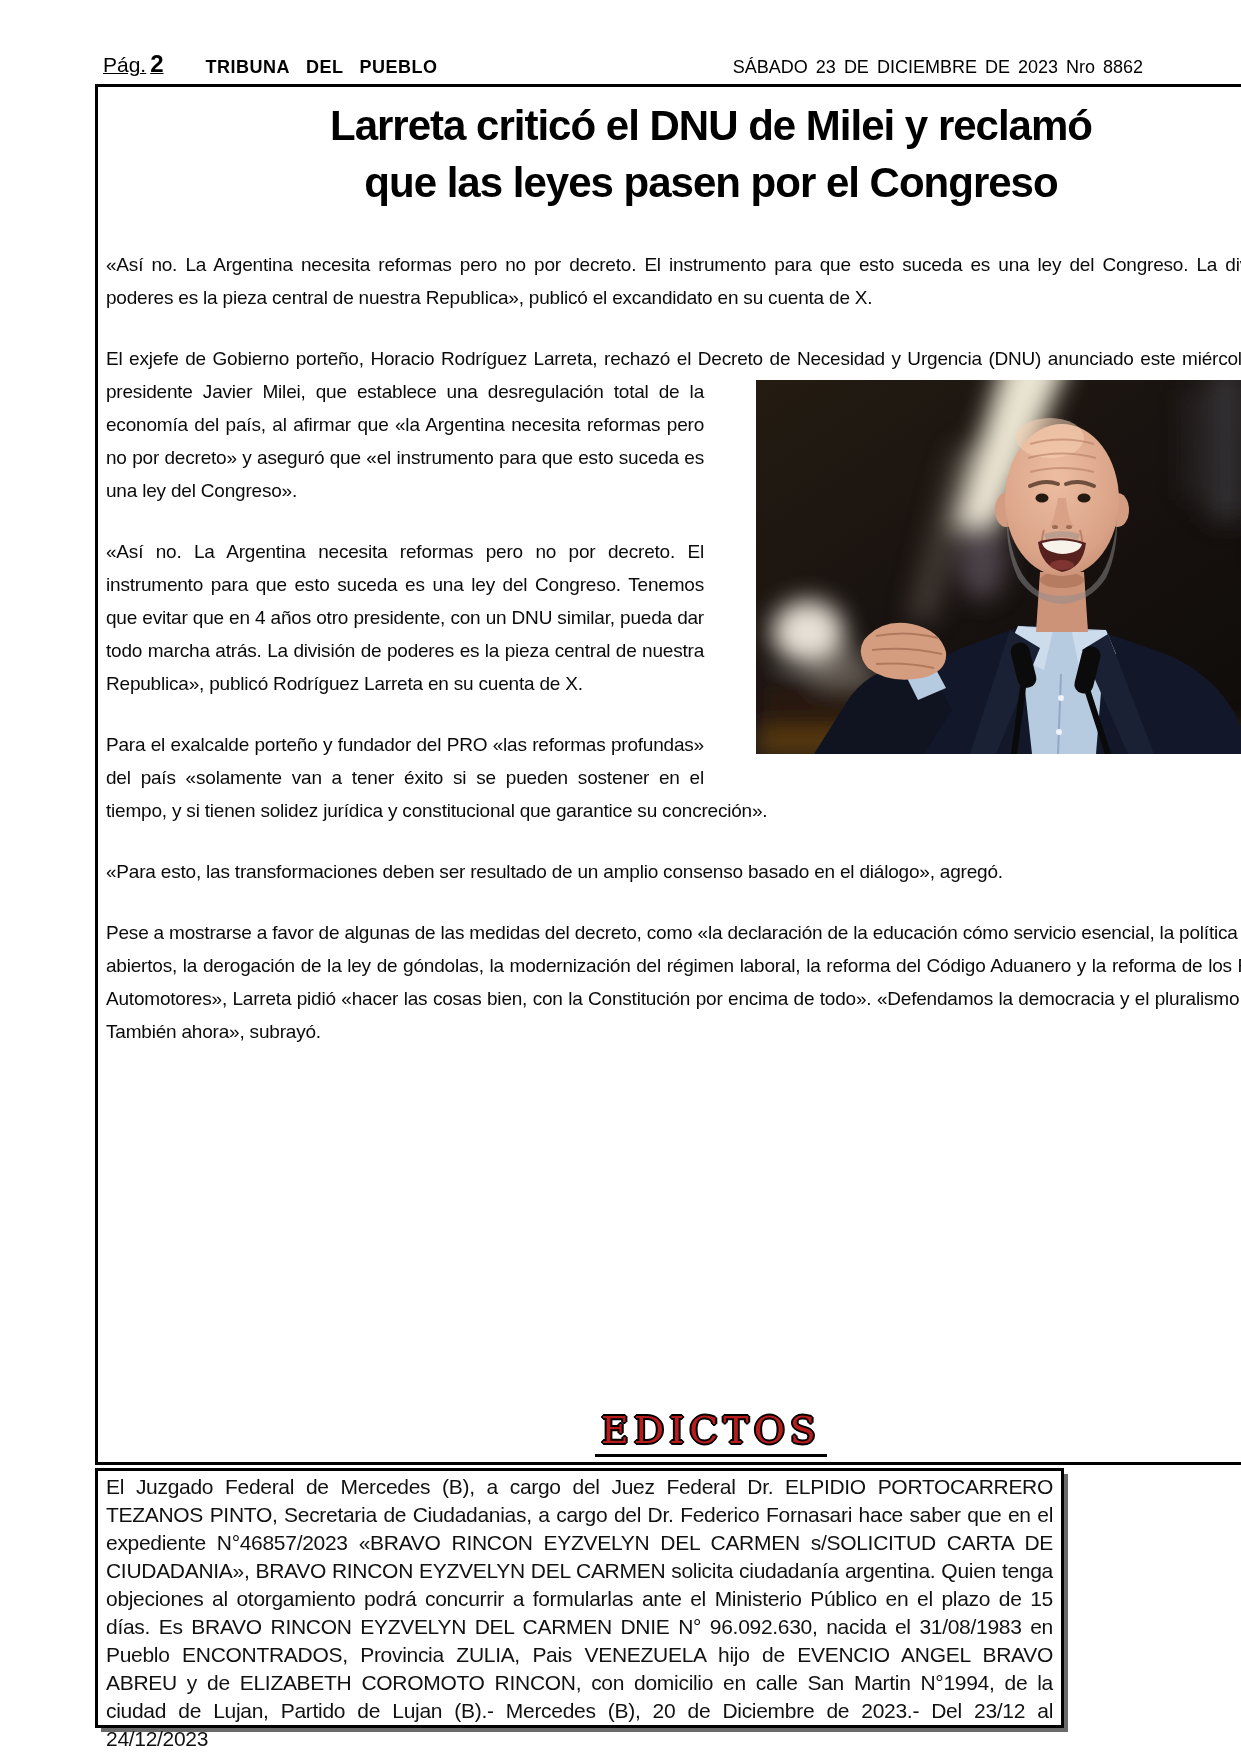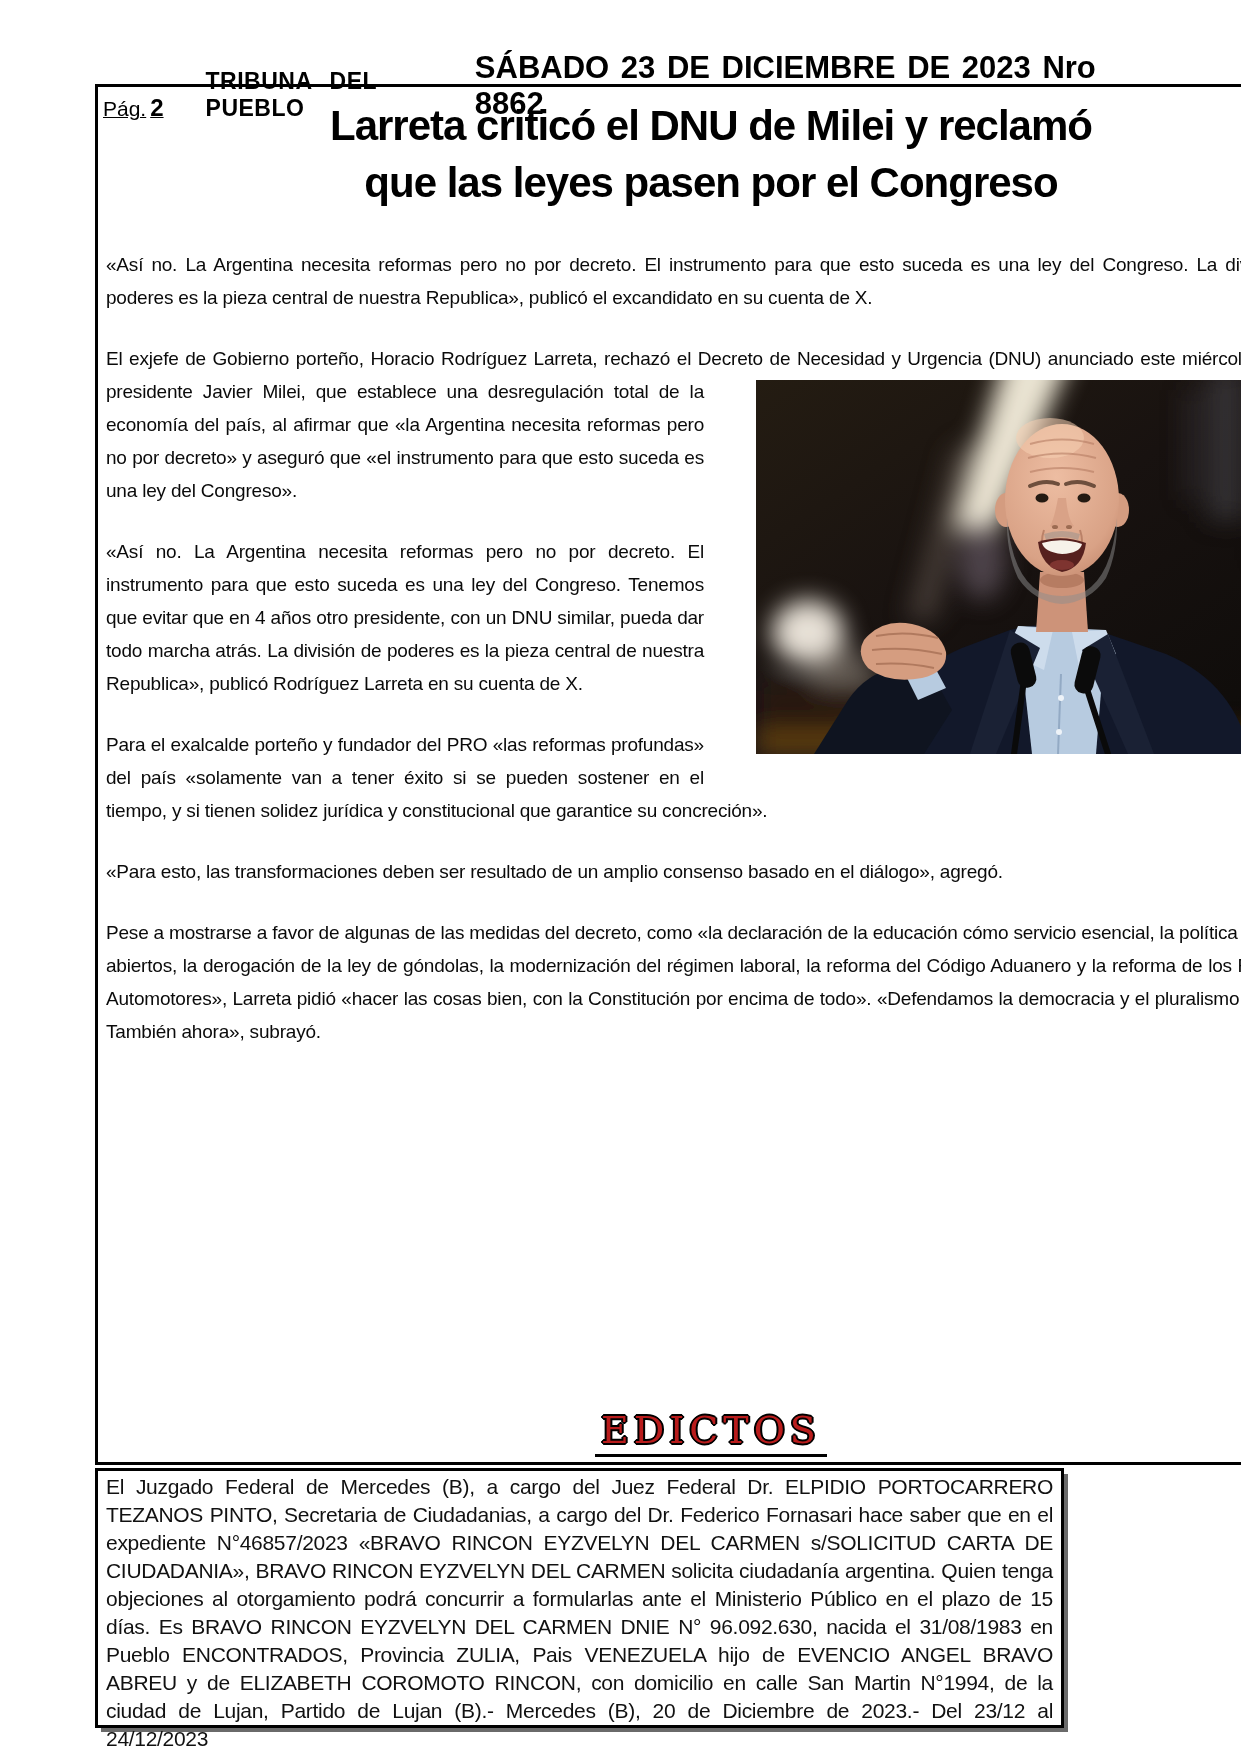--- a/index.html
+++ b/index.html
@@ -12,22 +12,22 @@
 
   
   .masthead {
     position:absolute; top:50px; left:103px; width:1040px;
     display:flex; justify-content:space-between; align-items:flex-end;
   }
   .masthead-left { display:flex; align-items:flex-end; }
   .pag-group { text-decoration:underline; }
   .pag-label { font-size:21px; font-weight:normal; }
   .pag-num   { font-size:24px; font-weight:bold; padding-left:4px; }
-  .paper-name{ font-size:23px; font-weight:bold; margin-left:42px; word-spacing:11px; letter-spacing:0.5px; }
-  .edition   { font-size:31px; font-weight:bold; word-spacing:3px; }
+  .paper-name{ font-size:18px; font-weight:bold; margin-left:42px; word-spacing:11px; letter-spacing:0.5px; }
+  .edition   { font-size:18px; font-weight:normal; word-spacing:3px; }
 
   
   .article-box {
     position:absolute; left:95px; top:84px; width:1232px; height:1381px;
     border:3px solid #000; box-sizing:border-box; padding:0 8px;
   }
   .headline {
     margin:10px 0 0; text-align:center; font-weight:bold;
     font-size:42px; line-height:57px; letter-spacing:-1px;
   }

